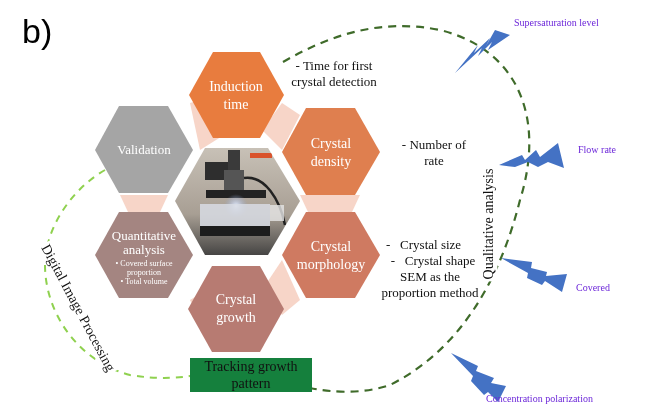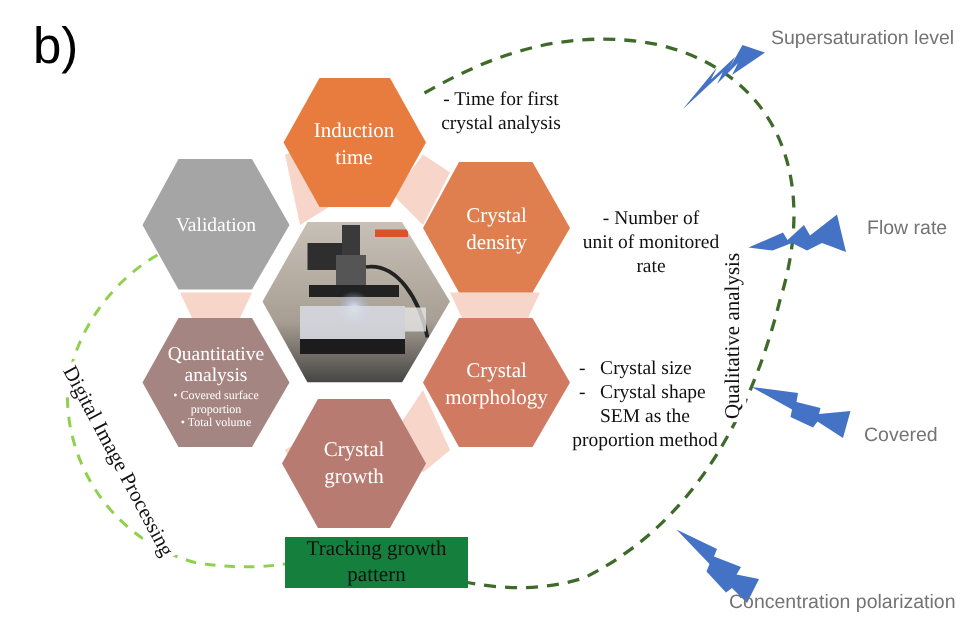--- a/index.html
+++ b/index.html
@@ -1,21 +1,21 @@
 <!DOCTYPE html>
 <html><head>
 <meta charset="utf-8">
 <style>
   html, body { margin: 0; padding: 0; background: #ffffff; }
   body { width: 649px; height: 416px; position: relative; overflow: hidden; font-family: "Liberation Serif", serif; }
   #diagram { position: absolute; left: 0; top: 0; width: 649px; height: 416px; }
   .panel-label { position: absolute; left: 22px; top: 12px; font-family: "Liberation Sans", sans-serif; font-size: 34px; color: #000; }
   .hex-text { font-family: "Liberation Serif", serif; fill: #ffffff; text-anchor: middle; }
   .note { position: absolute; font-family: "Liberation Serif", serif; font-size: 13px; color: #111; text-align: center; line-height: 16px; }
-  .factor { position: absolute; font-family: Liberation Sans, sans-serif; font-size: 13px; color: #737373; white-space: nowrap; }
+  .factor { position: absolute; font-family: Liberation Serif, serif; font-size: 10px; color: #6d28d9; white-space: nowrap; }
   .rot-label { position: absolute; font-family: "Liberation Serif", serif; font-size: 14px; color: #111; white-space: nowrap; background: #fff; }
 </style>
 </head>
 <body>
 
 <div class="panel-label">b)</div>
 
 <svg id="diagram" width="649" height="416" viewBox="0 0 649 416" xmlns="http://www.w3.org/2000/svg">
 
   <path d="M283,62 C330,35 380,18 440,30 C520,50 545,120 520,200 C500,280 460,350 390,385 C360,395 330,392 310,388" fill="none" stroke="#3F6B2A" stroke-width="2.2" stroke-dasharray="8,6"></path>
@@ -103,30 +103,29 @@
   <g fill="#4472C4">
     <polygon points="501,258 532,262 531,268 547,272 546,276 567,274 562,292 545,281 542,285 527,278 528,273"></polygon>
   </g>
   <g fill="#4472C4">
     <polygon points="451,353 478,366 476,371 494,378 491,383 506,386 498,402 488,392 484,395 471,381 473,376"></polygon>
   </g>
 </svg>
 
 <div class="note" style="left:284px; top:58px; width:100px;">
   <div>- Time for first</div>
-  <div>crystal analysis</div>
+  <div>crystal detection</div>
 </div>
 <div class="note" style="left:388px; top:137px; width:92px;">
   <div>- Number of</div>
-  <div>unit of monitored</div>
   <div>rate</div>
 </div>
 <div class="note" style="left:380px; top:237px; width:100px; text-align:left;">
   <div style="white-space:pre; padding-left:6px;">-   Crystal size</div>
-  <div style="white-space:pre; padding-left:6px;">-   Crystal shape</div>
+  <div style="white-space:pre; padding-left:6px;text-align:center;">-   Crystal shape</div>
   <div style="text-align:center;">SEM as the</div>
   <div style="text-align:center;">proportion method</div>
 </div>
 <div class="note" style="left:190px; top:358px; width:122px; background:#15803d; font-size:14px; line-height:17px;">
   <div>Tracking growth</div>
   <div>pattern</div>
 </div>
 
 <div class="rot-label" style="left:432px; top:216px; transform: rotate(-90deg); transform-origin: center; padding:0 2px;">Qualitative analysis</div>
 <div class="rot-label" style="left:5px; top:300px; transform: rotate(62deg); transform-origin: center; padding:0 2px;">Digital Image Processing</div>

